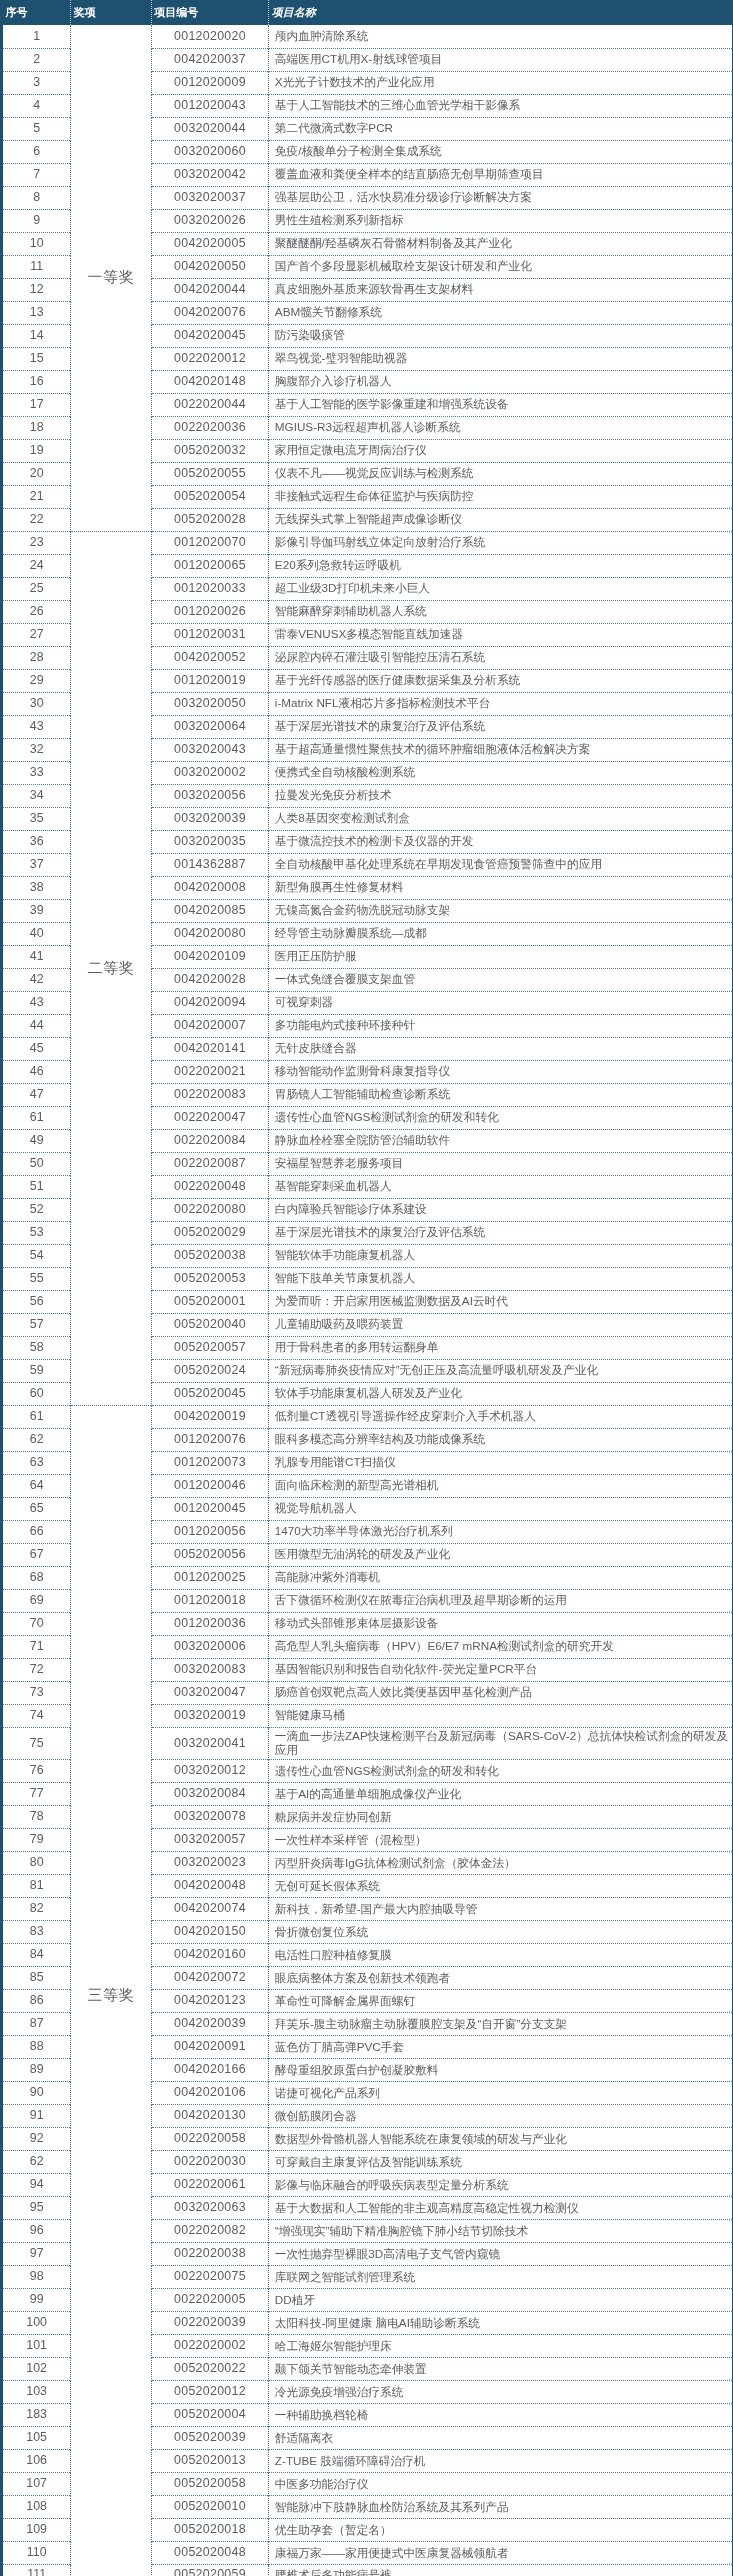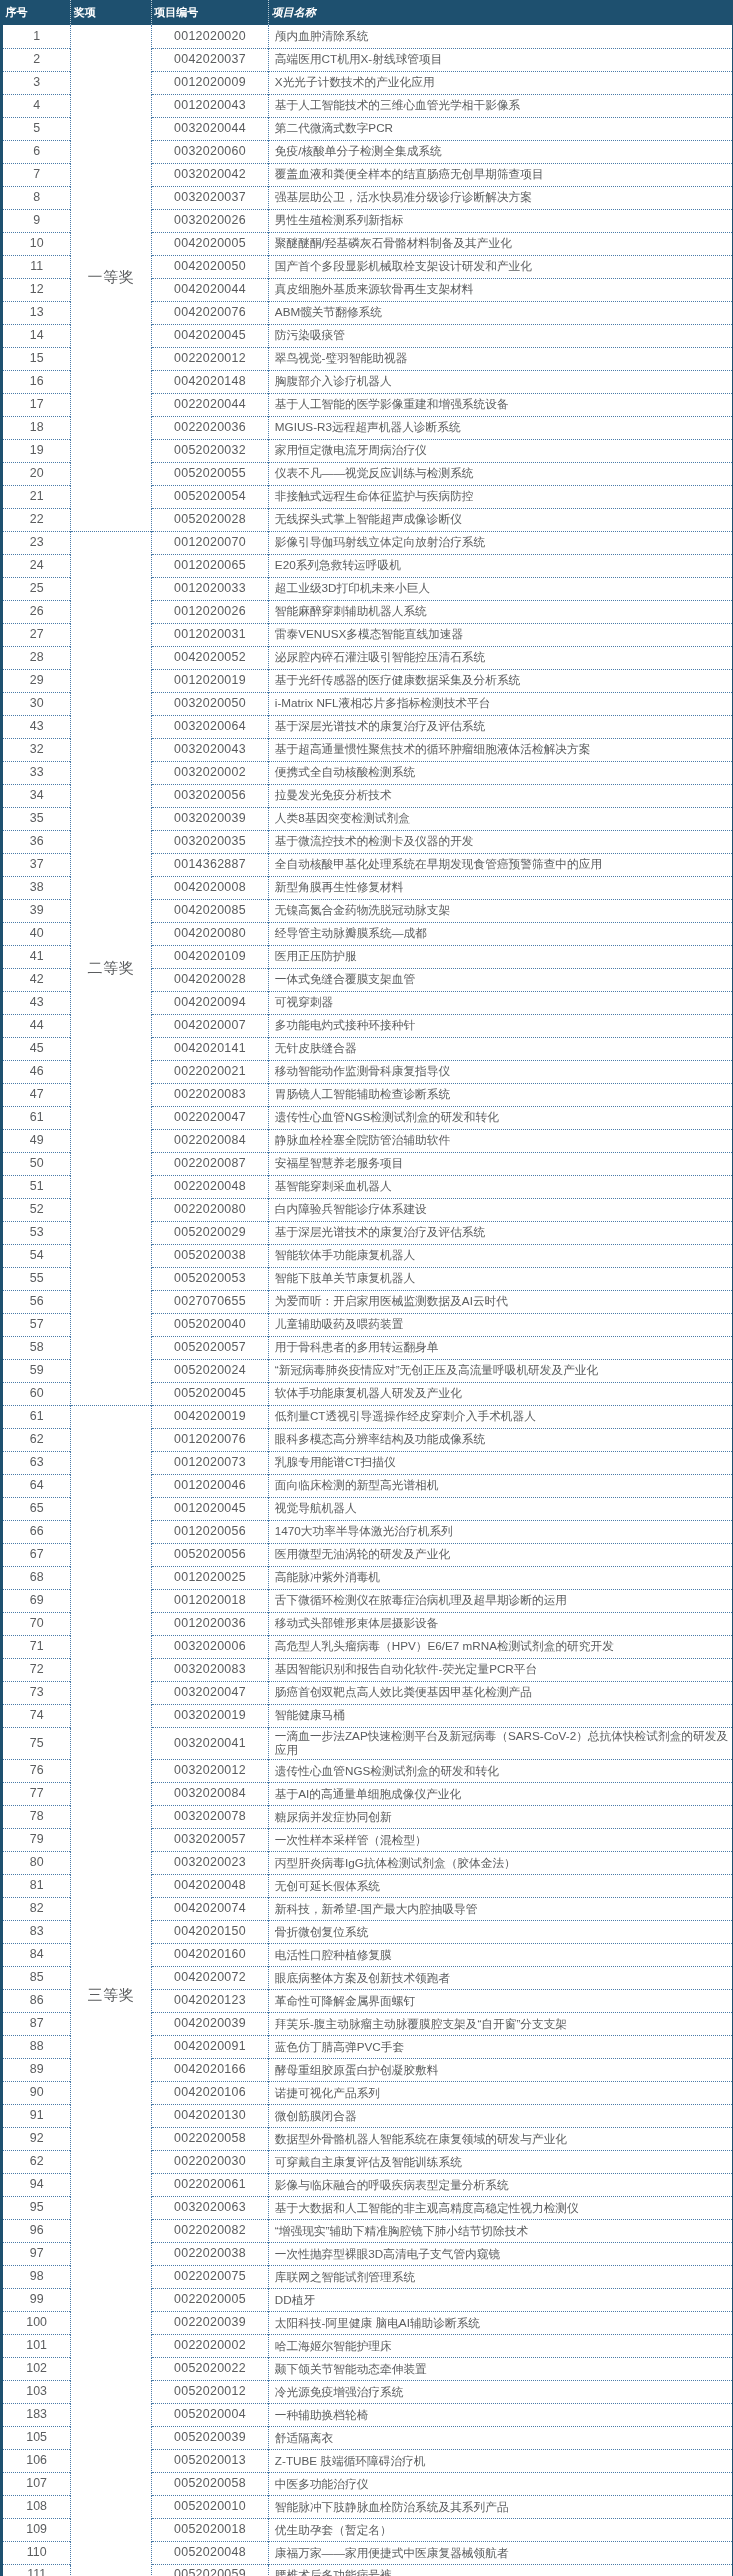--- a/index.html
+++ b/index.html
@@ -334,21 +334,21 @@
         <td class="c-code">0052020038</td>
         <td class="c-name">智能软体手功能康复机器人</td>
       </tr>
       <tr>
         <td class="c-no">55</td>
         <td class="c-code">0052020053</td>
         <td class="c-name">智能下肢单关节康复机器人</td>
       </tr>
       <tr>
         <td class="c-no">56</td>
-        <td class="c-code">0027070655</td>
+        <td class="c-code">0052020001</td>
         <td class="c-name">为爱而听：开启家用医械监测数据及AI云时代</td>
       </tr>
       <tr>
         <td class="c-no">57</td>
         <td class="c-code">0052020040</td>
         <td class="c-name">儿童辅助吸药及喂药装置</td>
       </tr>
       <tr>
         <td class="c-no">58</td>
         <td class="c-code">0052020057</td>

